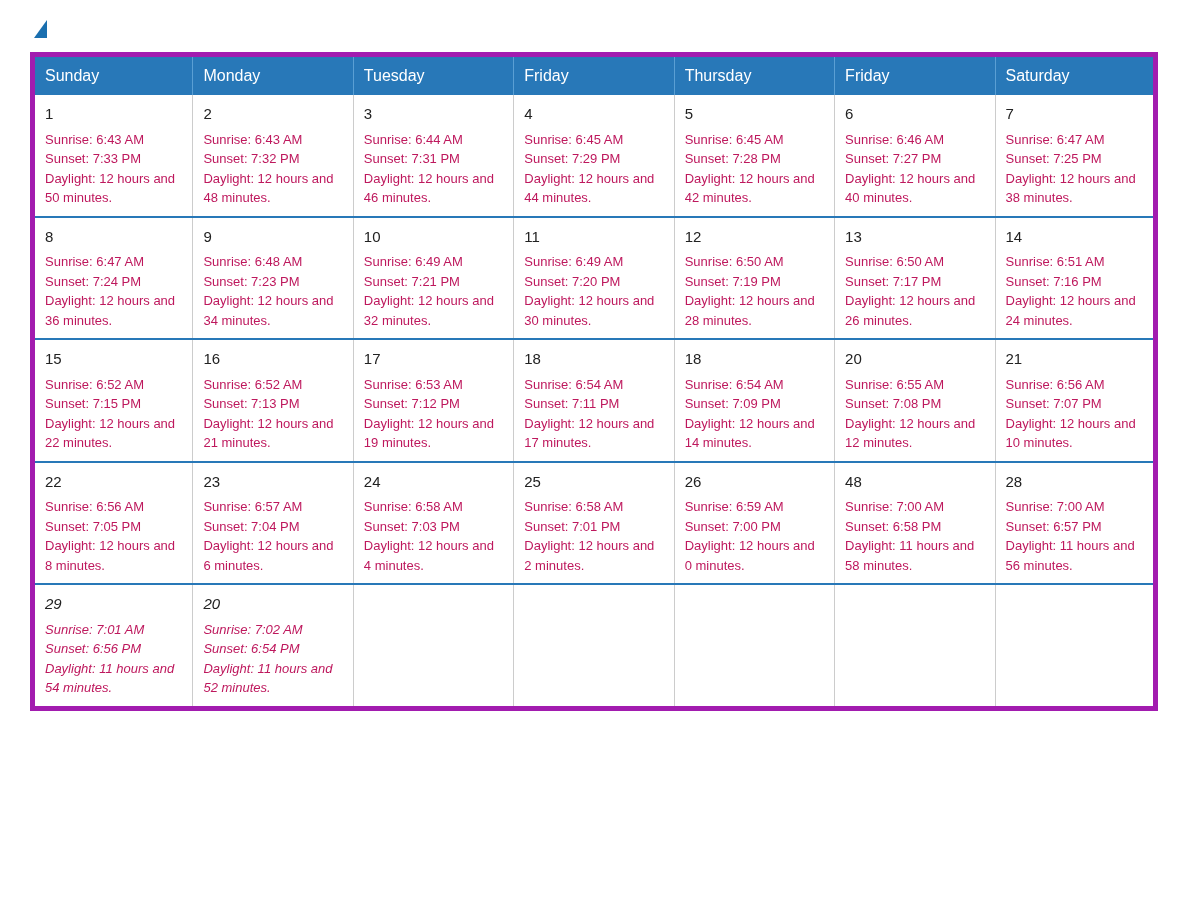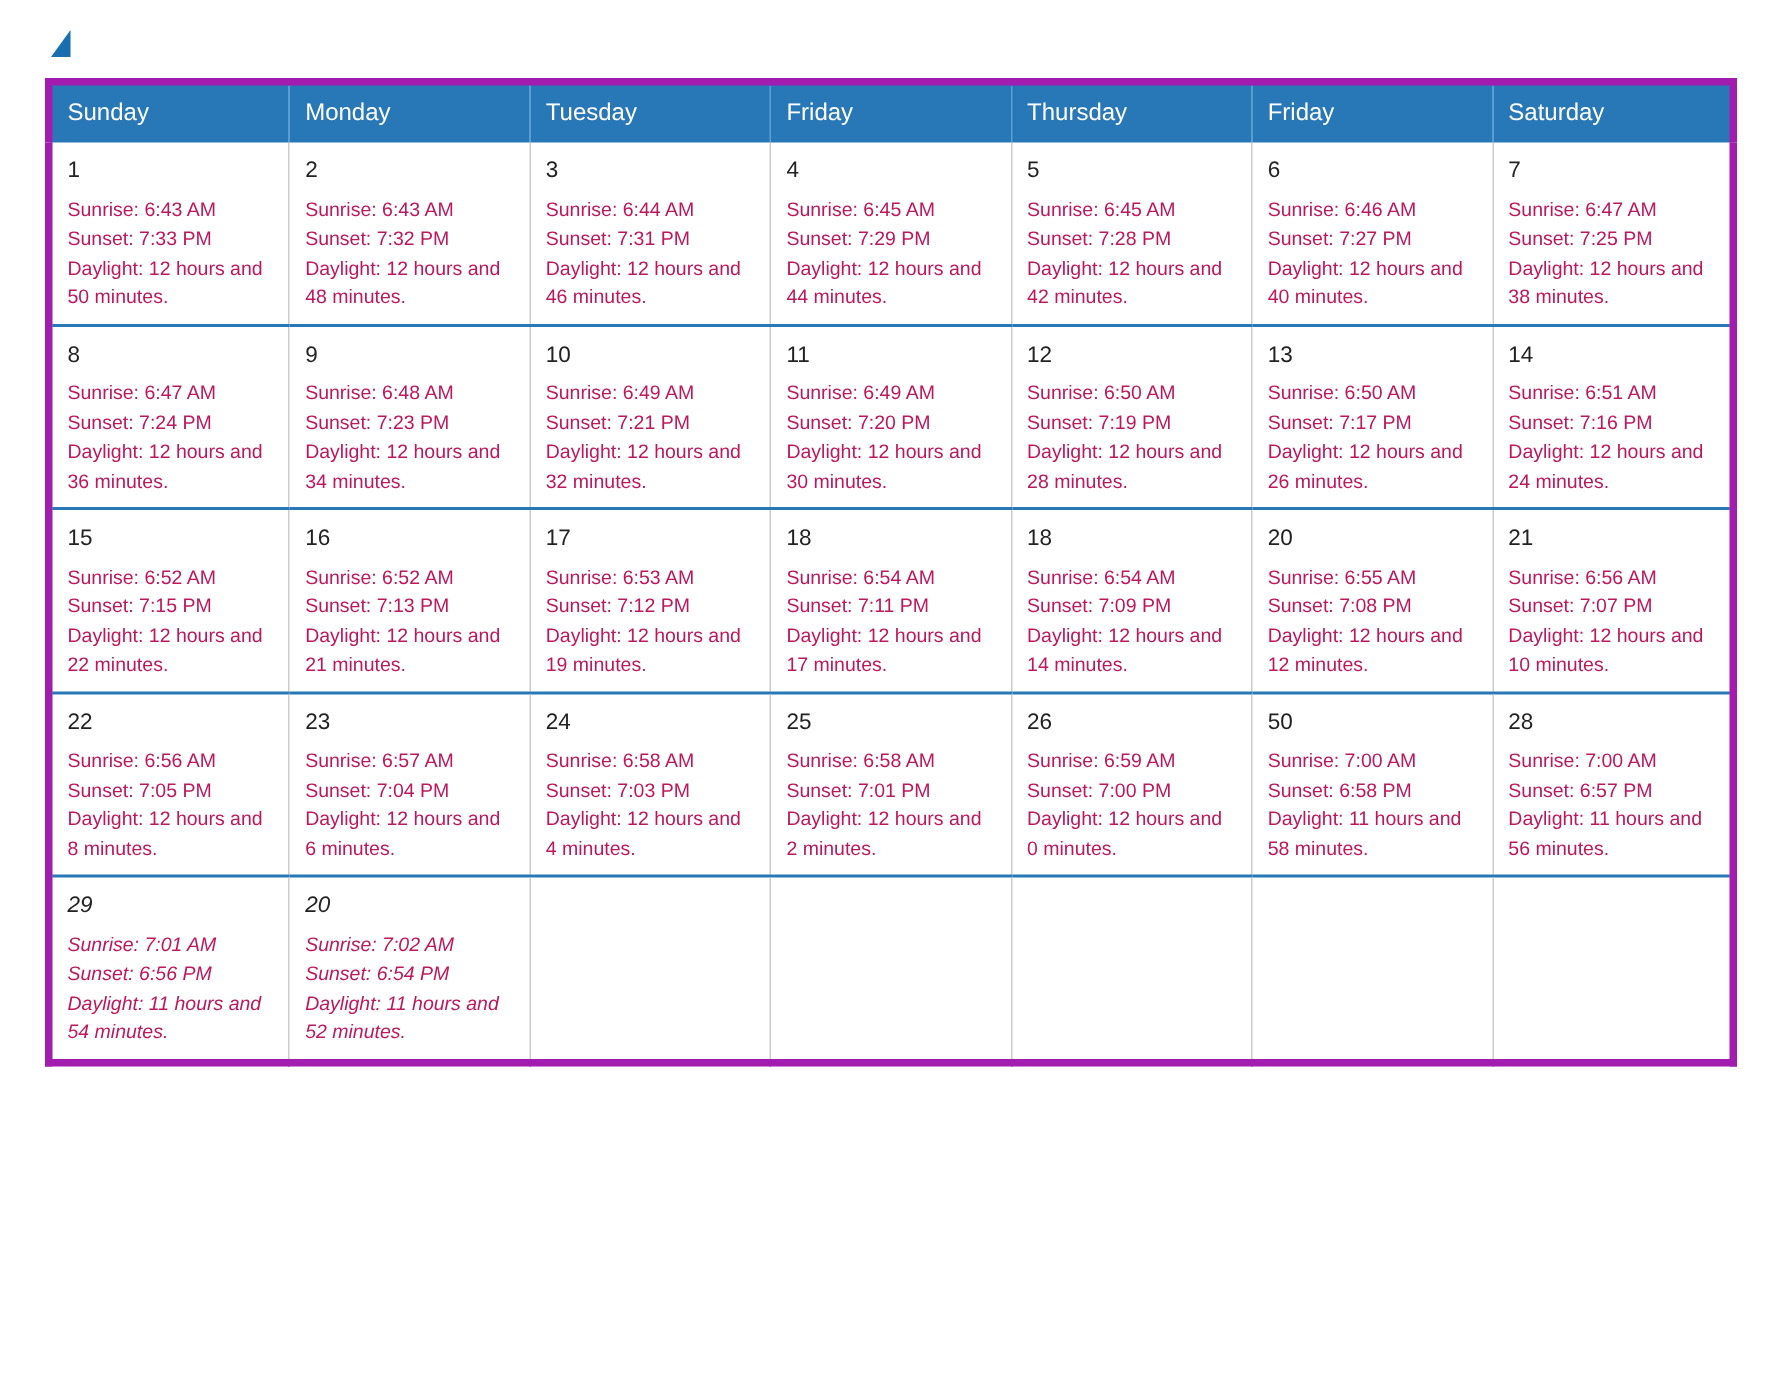--- a/index.html
+++ b/index.html
@@ -164,21 +164,21 @@
         <td><span class="day-number">18</span><span class="day-info">Sunrise: 6:54 AM<br>Sunset: 7:09 PM<br>Daylight: 12 hours and 14 minutes.</span></td>
         <td><span class="day-number">20</span><span class="day-info">Sunrise: 6:55 AM<br>Sunset: 7:08 PM<br>Daylight: 12 hours and 12 minutes.</span></td>
         <td><span class="day-number">21</span><span class="day-info">Sunrise: 6:56 AM<br>Sunset: 7:07 PM<br>Daylight: 12 hours and 10 minutes.</span></td>
       </tr>
       <tr>
         <td><span class="day-number">22</span><span class="day-info">Sunrise: 6:56 AM<br>Sunset: 7:05 PM<br>Daylight: 12 hours and 8 minutes.</span></td>
         <td><span class="day-number">23</span><span class="day-info">Sunrise: 6:57 AM<br>Sunset: 7:04 PM<br>Daylight: 12 hours and 6 minutes.</span></td>
         <td><span class="day-number">24</span><span class="day-info">Sunrise: 6:58 AM<br>Sunset: 7:03 PM<br>Daylight: 12 hours and 4 minutes.</span></td>
         <td><span class="day-number">25</span><span class="day-info">Sunrise: 6:58 AM<br>Sunset: 7:01 PM<br>Daylight: 12 hours and 2 minutes.</span></td>
         <td><span class="day-number">26</span><span class="day-info">Sunrise: 6:59 AM<br>Sunset: 7:00 PM<br>Daylight: 12 hours and 0 minutes.</span></td>
-        <td><span class="day-number">50</span><span class="day-info">Sunrise: 7:00 AM<br>Sunset: 6:58 PM<br>Daylight: 11 hours and 58 minutes.</span></td>
+        <td><span class="day-number">48</span><span class="day-info">Sunrise: 7:00 AM<br>Sunset: 6:58 PM<br>Daylight: 11 hours and 58 minutes.</span></td>
         <td><span class="day-number">28</span><span class="day-info">Sunrise: 7:00 AM<br>Sunset: 6:57 PM<br>Daylight: 11 hours and 56 minutes.</span></td>
       </tr>
       <tr>
         <td><span class="day-number">29</span><span class="day-info">Sunrise: 7:01 AM<br>Sunset: 6:56 PM<br>Daylight: 11 hours and 54 minutes.</span></td>
         <td><span class="day-number">20</span><span class="day-info">Sunrise: 7:02 AM<br>Sunset: 6:54 PM<br>Daylight: 11 hours and 52 minutes.</span></td>
         <td class="empty-cell"></td>
         <td class="empty-cell"></td>
         <td class="empty-cell"></td>
         <td class="empty-cell"></td>
         <td class="empty-cell"></td>

